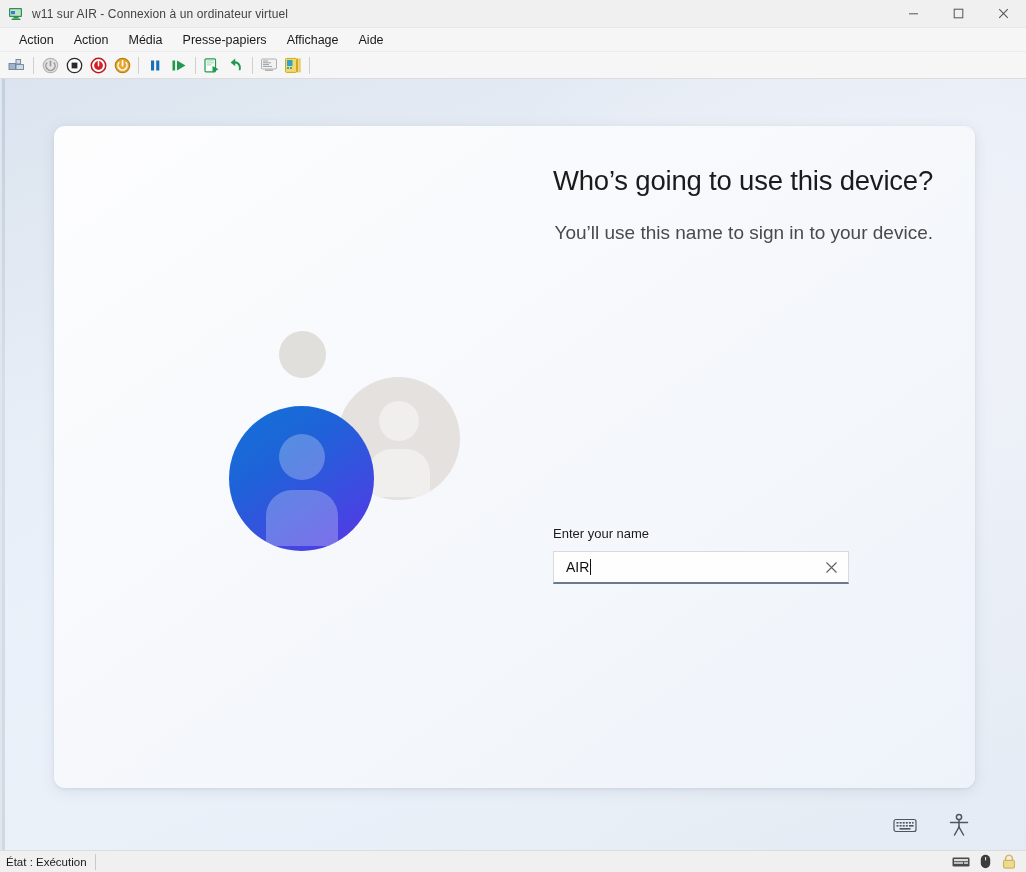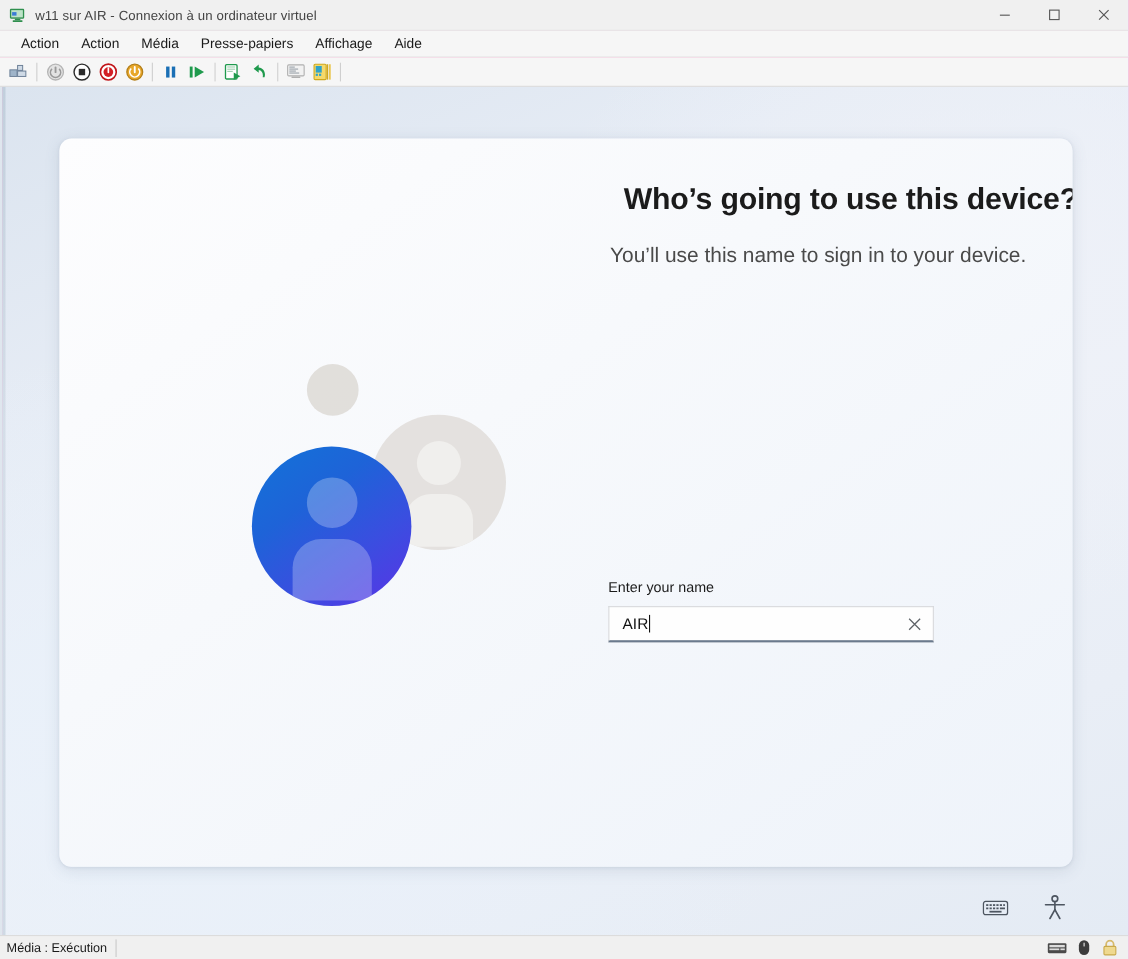--- a/index.html
+++ b/index.html
@@ -130,24 +130,23 @@
   }
   .ci-blue .bb {
     position: absolute; left: 50%; top: 84px; transform: translateX(-50%);
     width: 72px; height: 56px; border-radius: 26px 26px 0 0;
     background: rgba(255,255,255,.26);
   }
 
   
   .content { position: absolute; left: 499px; top: 38px; width: 380px; }
   .oobe-title {
-    font-size: 27.5px; font-weight: 700; color: #1b1b1b;
+    font-size: 27.5px; font-weight: 400; color: #1b1b1b;
     letter-spacing: -.2px; line-height: 1.2;
     white-space: nowrap;
-    margin-left: 14px;
   }
   .oobe-sub {
     margin-top: 23px; font-size: 19px; color: #4a4a4a; line-height: 1.35; text-align: right;
   }
   .field-block { position: absolute; left: 499px; top: 400px; width: 298px; }
   .field-label { font-size: 13px; color: #1b1b1b; margin-bottom: 10px; }
   .textbox {
     position: relative; height: 33px; width: 296px;
     background: #fefefe;
     border: 1px solid #d7d9dc;
@@ -402,21 +401,21 @@
           <path d="M2.5 9.5 L19.5 9.5" stroke="currentColor" stroke-width="1.5" stroke-linecap="round"></path>
           <path d="M11 7.6 L11 14.5" stroke="currentColor" stroke-width="1.5" stroke-linecap="round"></path>
           <path d="M11 14 L6.5 22" stroke="currentColor" stroke-width="1.5" stroke-linecap="round"></path>
           <path d="M11 14 L15.5 22" stroke="currentColor" stroke-width="1.5" stroke-linecap="round"></path>
         </svg>
       </div>
     </div>
   </div>
 
   <div class="statusbar">
-    <span class="sb-text">Média : Exécution</span>
+    <span class="sb-text">État : Exécution</span>
     <span class="sb-sep"></span>
     <div class="sb-right">
       <span class="sb-ico">
         <svg width="18" height="12" viewBox="0 0 18 12">
           <rect x="0.5" y="1.5" width="17" height="9" rx="1.2" fill="#4a4a4a"></rect>
           <rect x="2" y="3" width="14" height="2.2" fill="#dcdcdc"></rect>
           <rect x="2" y="6.2" width="9" height="1.6" fill="#dcdcdc"></rect>
           <rect x="12" y="6.2" width="4" height="1.6" fill="#dcdcdc"></rect>
         </svg>
       </span>

